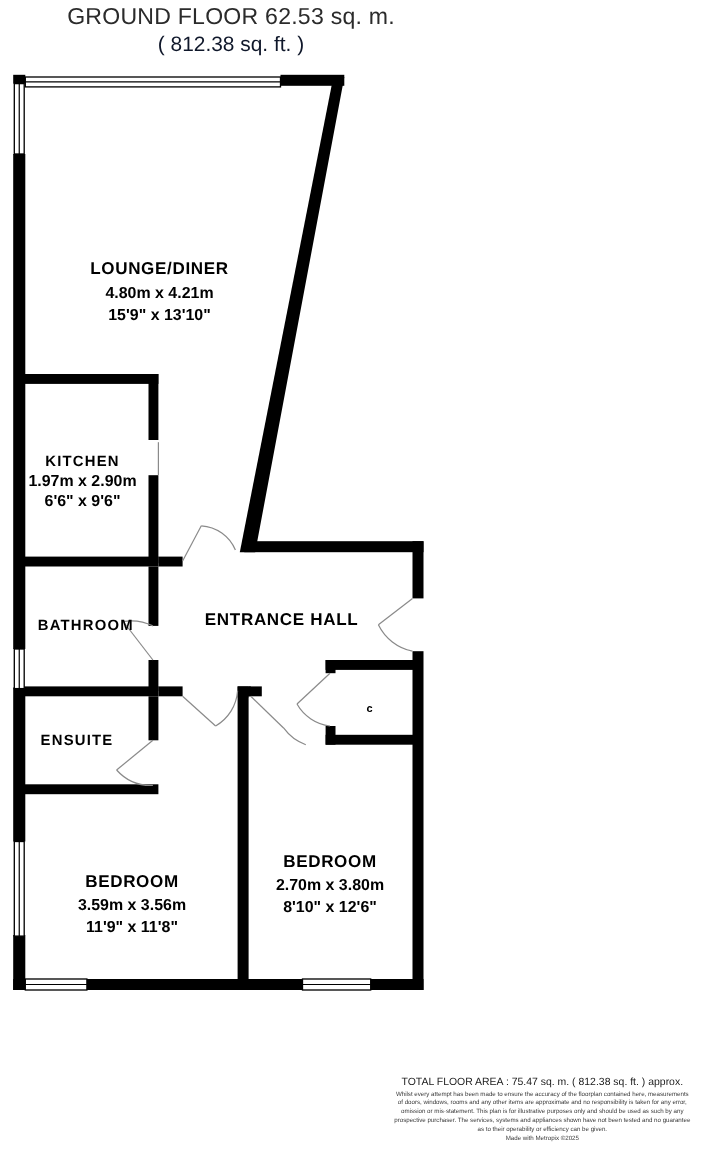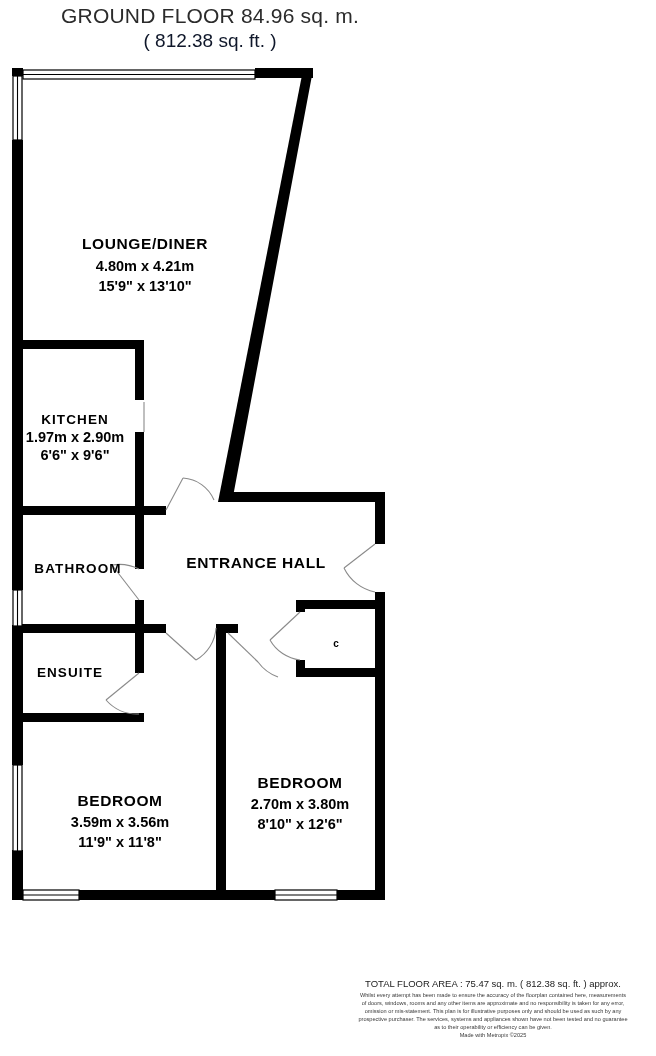--- a/index.html
+++ b/index.html
@@ -100,21 +100,21 @@
     color: #3a3a3a;
     margin-top: 0.5px;
   }
 </style>
 </head>
 <body>
 
 <div id="floorplan-root">
 
   <div class="header">
-    <div class="title-line1">GROUND FLOOR 84.96 sq. m.</div>
+    <div class="title-line1">GROUND FLOOR 62.53 sq. m.</div>
     <div class="title-line2">( 812.38 sq. ft. )</div>
   </div>
 
   <svg class="plan" width="656" height="1056" viewBox="0 0 656 1056">
 
     <rect class="wall" x="12" y="68" width="11" height="8"></rect>
 
     <rect class="wall" x="12" y="140" width="11" height="450"></rect>
 
     <rect class="wall" x="12" y="625" width="11" height="140"></rect>

